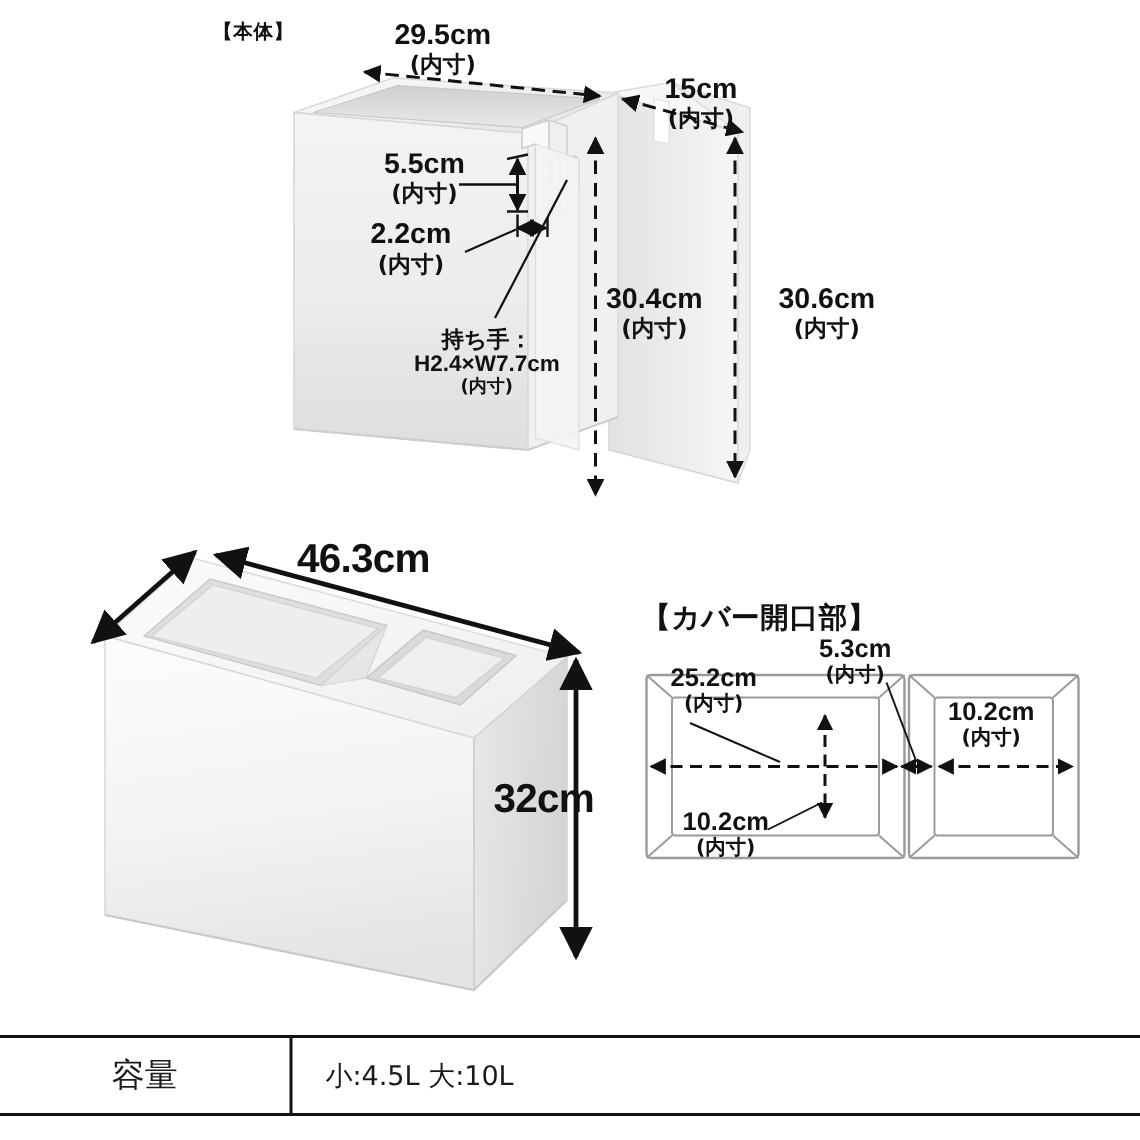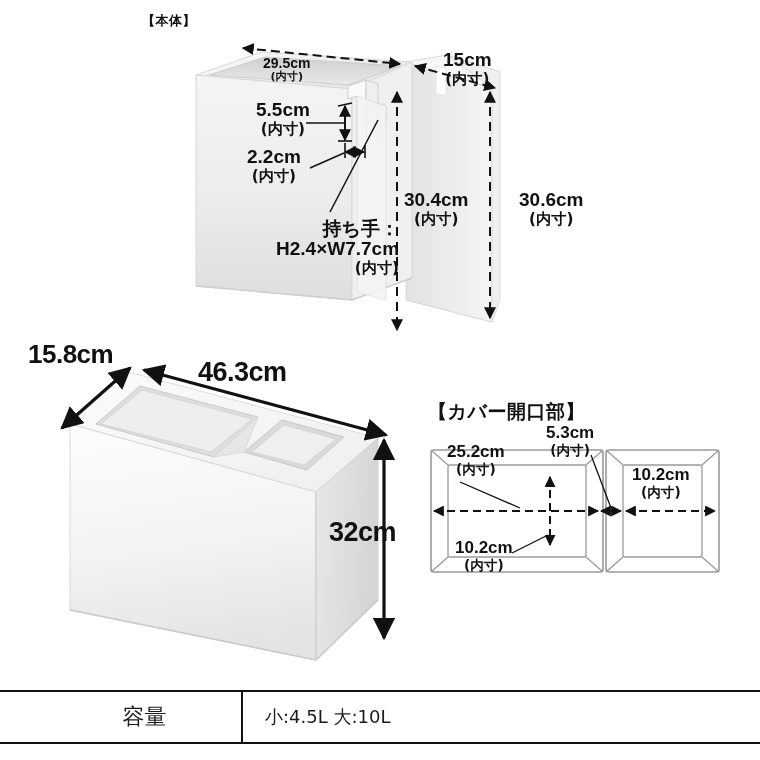--- a/index.html
+++ b/index.html
@@ -47,21 +47,20 @@
     display: flex;
     align-items: stretch;
     background: #fff;
   }
   #capacity-table .cell-head {
     width: 195px;
     display: flex; align-items: center; justify-content: center;
     font-size: 22px; font-weight: 400;
     border-right: 2px solid #111;
     font-family: "DejaVu Sans", sans-serif;
-    margin-left: 48px;
   }
   #capacity-table .cell-val {
     flex: 1;
     display: flex; align-items: center;
     padding-left: 22px;
     font-size: 18px; font-weight: 400;
     font-family: "DejaVu Sans", sans-serif;
   }
   .jp { font-family: "DejaVu Sans", sans-serif; }
 </style>
@@ -189,21 +188,21 @@
 
     <line x1="330" y1="212" x2="378" y2="120" stroke="#111" stroke-width="1.5"></line>
 
     <line x1="130" y1="368" x2="62" y2="428" stroke="#111" stroke-width="3.2" marker-start="url(#ah2)" marker-end="url(#ah2)"></line>
 
     <line x1="144" y1="370" x2="386" y2="435" stroke="#111" stroke-width="3.2" marker-start="url(#ah2)" marker-end="url(#ah2)"></line>
 
     <line x1="384" y1="440" x2="384" y2="638" stroke="#111" stroke-width="3.2" marker-start="url(#ah2)" marker-end="url(#ah2)"></line>
   </svg>
 
-  <div class="lbl" style="left:263px; top:14px; font-size:14px;margin-top:42px;">
+  <div class="lbl" style="left:263px; top:14px; font-size:19px;">
     <span class="val">29.5cm</span>
     <span class="sub jp">(内寸)</span>
   </div>
 
   <div class="lbl" style="left:443px; top:50px; font-size:19px;">
     <span class="val">15cm</span>
     <span class="sub jp">(内寸)</span>
   </div>
 
   <div class="lbl" style="left:256px; top:100px; font-size:19px;">
@@ -219,29 +218,26 @@
   <div class="lbl" style="left:404px; top:190px; font-size:19px;text-align:center;">
     <span class="val">30.4cm</span>
     <span class="sub jp">(内寸)</span>
   </div>
 
   <div class="lbl" style="left:500px; top:190px; font-size:19px;margin-left:19px;">
     <span class="val">30.6cm</span>
     <span class="sub jp">(内寸)</span>
   </div>
 
-  <div class="lbl" style="left:276px; top:218px; font-size:19px;text-align:right;">
+  <div class="lbl" style="left:276px; top:218px; font-size:15px;">
     <span class="val jp">持ち手：</span>
     <span class="val">H2.4×W7.7cm</span>
     <span class="sub jp">(内寸)</span>
   </div>
 
-  <div class="lbl" style="left:28px; top:340px; font-size:26px; letter-spacing:-0.5px;">
-    <span class="val">15.8cm</span>
-  </div>
 
   <div class="lbl" style="left:198px; top:358px; font-size:27px; letter-spacing:-0.5px;">
     <span class="val">46.3cm</span>
   </div>
 
   <div class="lbl" style="left:329px; top:518px; font-size:27px; letter-spacing:-0.5px;">
     <span class="val">32cm</span>
   </div>
 
   <svg class="overlay" viewBox="0 0 760 760">

